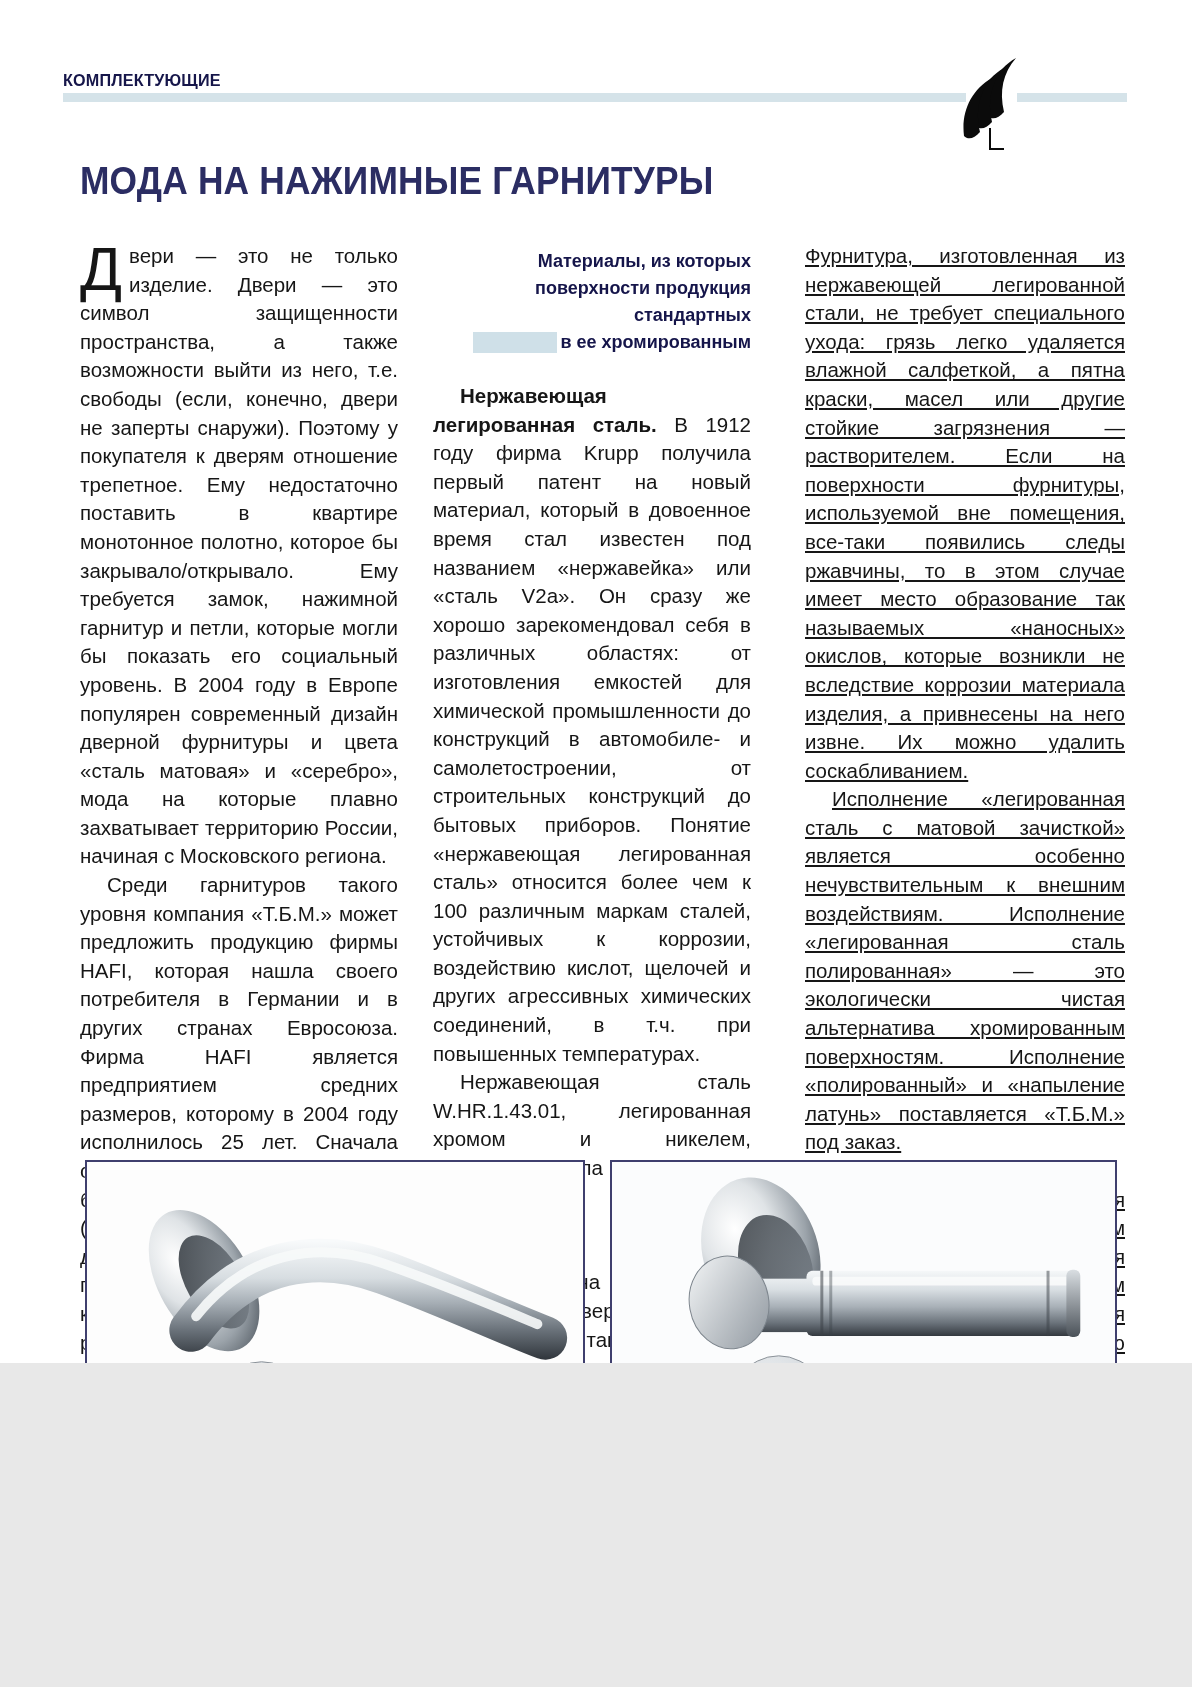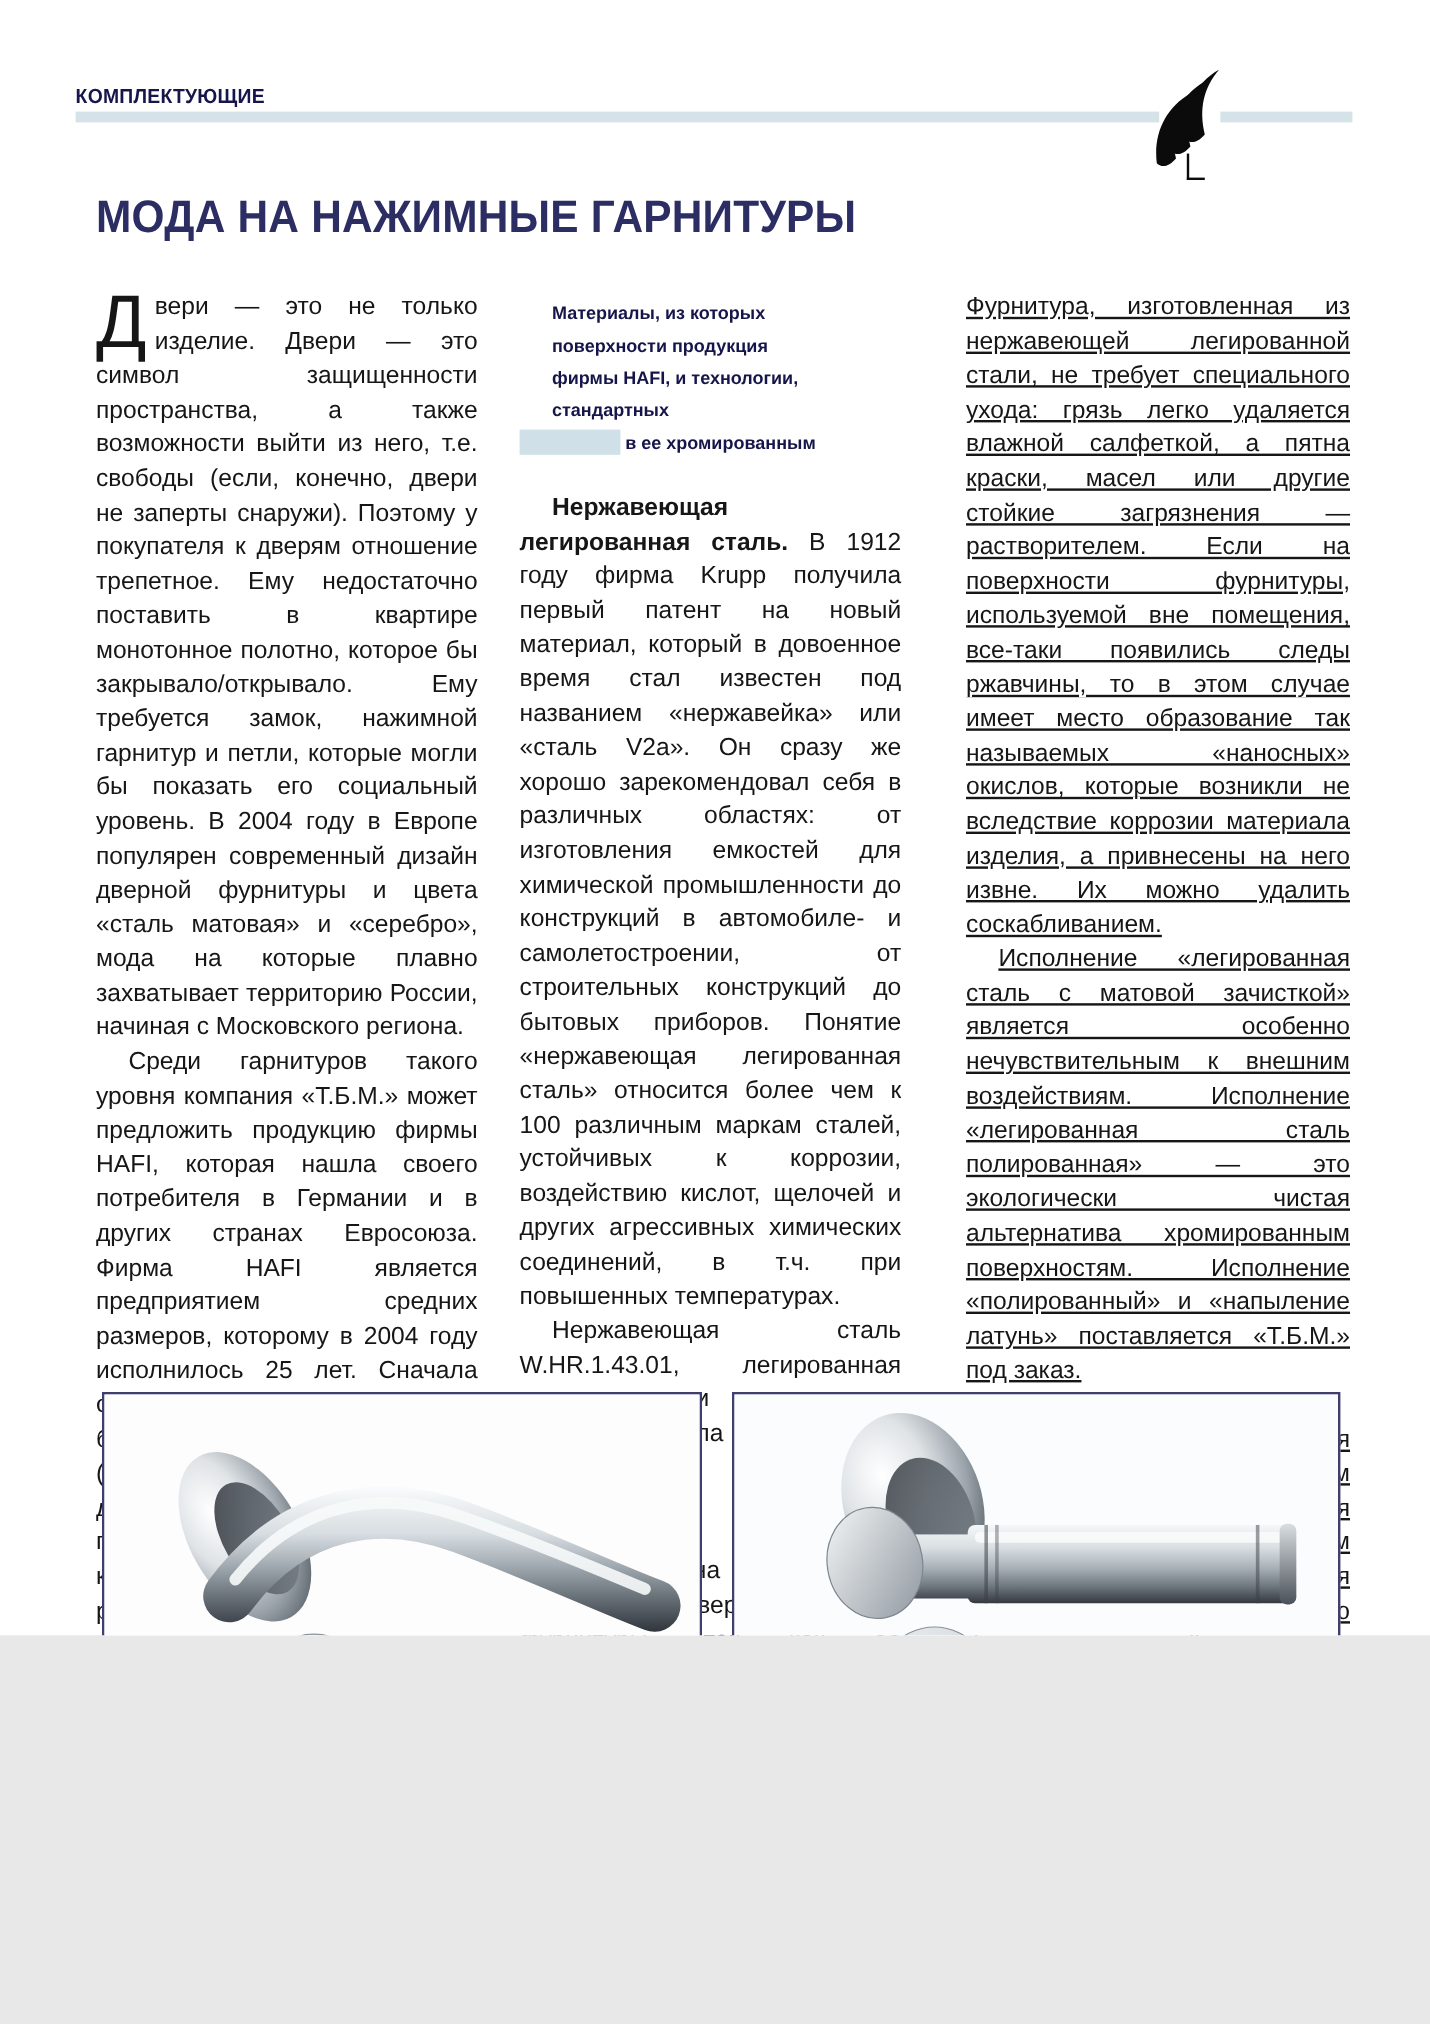--- a/index.html
+++ b/index.html
@@ -32,22 +32,22 @@
   .col2{left:433px;}
   .col3{left:805px;width:320px;text-decoration:underline;}
   .col p{margin:0;}
   .indent{text-indent:27px;}
   .dropcap{
     float:left;font-size:62px;line-height:50px;padding:2px 7px 0 0;color:#161616;
   }
   .lead{font-weight:700;}
   
   .subtitle{
-    position:relative;padding-left:27px;margin:6px 0 26px 0;font-size:15px;
-    font-weight:700;line-height:27px;color:#15154a;text-align:left;
+    position:relative;padding-left:27px;margin:6px 0 26px 0;font-size:18px;
+    font-weight:700;line-height:27px;color:#15154a;text-align:right;
   }
   .st-bar{
     display:inline-block;width:84px;height:21px;background:#cfe0e8;
     margin-left:-27px;margin-right:4px;vertical-align:-5px;
   }
   
   .photo{
     position:absolute;top:1160px;height:360px;background:#fdfdfe;
     border:2px solid #3f3f6e;box-sizing:border-box;
   }
@@ -92,21 +92,20 @@
 
   <div class="col col1">
     <p><span class="dropcap">Д</span><span>вери — это не только изделие. Двери — это символ защищенности пространства, а также возможности выйти из него, т.е. свободы (если, конечно, двери не заперты снаружи). Поэтому у покупателя к дверям отношение трепетное. Ему недостаточно поставить в квартире монотонное полотно, которое бы закрывало/открывало. Ему требуется замок, нажимной гарнитур и петли, которые могли бы показать его социальный уровень. В 2004 году в Европе популярен современный дизайн дверной фурнитуры и цвета «сталь матовая» и «серебро», мода на которые плавно захватывает территорию России, начиная с Московского региона.</span></p>
     <p class="indent">Среди гарнитуров такого уровня компания «Т.Б.М.» может предложить продукцию фирмы HAFI, которая нашла своего потребителя в Германии и в других странах Евросоюза. Фирма HAFI является предприятием средних размеров, которому в 2004 году исполнилось 25 лет. Сначала основной сферой деятельности были алюминиевые изделия (профиль, фурнитура для окон и дверей), которые до сих пор поставляются многочисленным клиентам внутри страны и за рубежом, как для стандартных, так и для высококачественных специальных дверей. Начиная с 1998 г., фирма HAFI распространила свою компетенцию на фурнитуру из легированной стали.</p>
   </div>
 
   <div class="col col2">
     <div class="subtitle">
       <div>Материалы, из которых</div>
       <div>поверхности продукция</div>
-      <div>фирмы HAFI, и технологии,</div>
       <div>стандартных</div>
       <div><span class="st-bar"></span><span>в ее хромированным</span></div>
     </div>
     <p class="indent"><span class="lead">Нержавеющая легированная сталь.</span><span> В 1912 году фирма Krupp получила первый патент на новый материал, который в довоенное время стал известен под названием «нержавейка» или «сталь V2a». Он сразу же хорошо зарекомендовал себя в различных областях: от изготовления емкостей для химической промышленности до конструкций в автомобиле- и самолетостроении, от строительных конструкций до бытовых приборов. Понятие «нержавеющая легированная сталь» относится более чем к 100 различным маркам сталей, устойчивых к коррозии, воздействию кислот, щелочей и других агрессивных химических соединений, в т.ч. при повышенных температурах.</span></p>
     <p class="indent">Нержавеющая сталь W.HR.1.43.01, легированная хромом и никелем, зарекомендовала себя как материал, обладающий уникальным сочетанием прочности и коррозионной стойкости. Она великолепно подходит для дверной и оконной фурнитуры, так как ее поверхность исключительно устойчива к коррозии, и даже в сложных условиях эксплуатации на ней почти не остается следов ударов и царапин.</p>
   </div>
 
   <div class="col col3">
     <p>Фурнитура, изготовленная из нержавеющей легированной стали, не требует специального ухода: грязь легко удаляется влажной салфеткой, а пятна краски, масел или другие стойкие загрязнения — растворителем. Если на поверхности фурнитуры, используемой вне помещения, все-таки появились следы ржавчины, то в этом случае имеет место образование так называемых «наносных» окислов, которые возникли не вследствие коррозии материала изделия, а привнесены на него извне. Их можно удалить соскабливанием.</p>
     <p class="indent">Исполнение «легированная сталь с матовой зачисткой» является особенно нечувствительным к внешним воздействиям. Исполнение «легированная сталь полированная» — это экологически чистая альтернатива хромированным поверхностям. Исполнение «полированный» и «напыление латунь» поставляется «Т.Б.М.» под заказ.</p>

